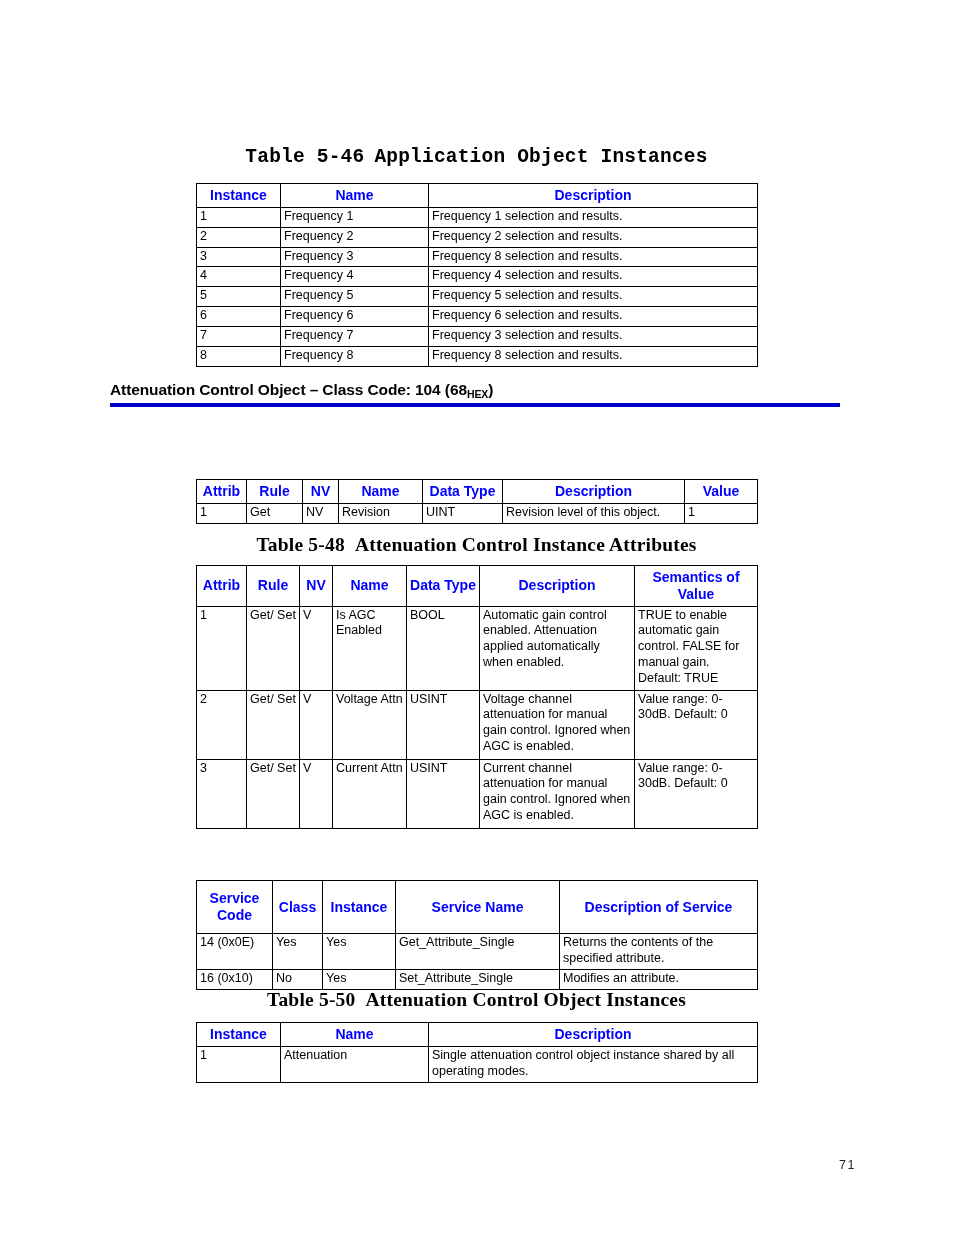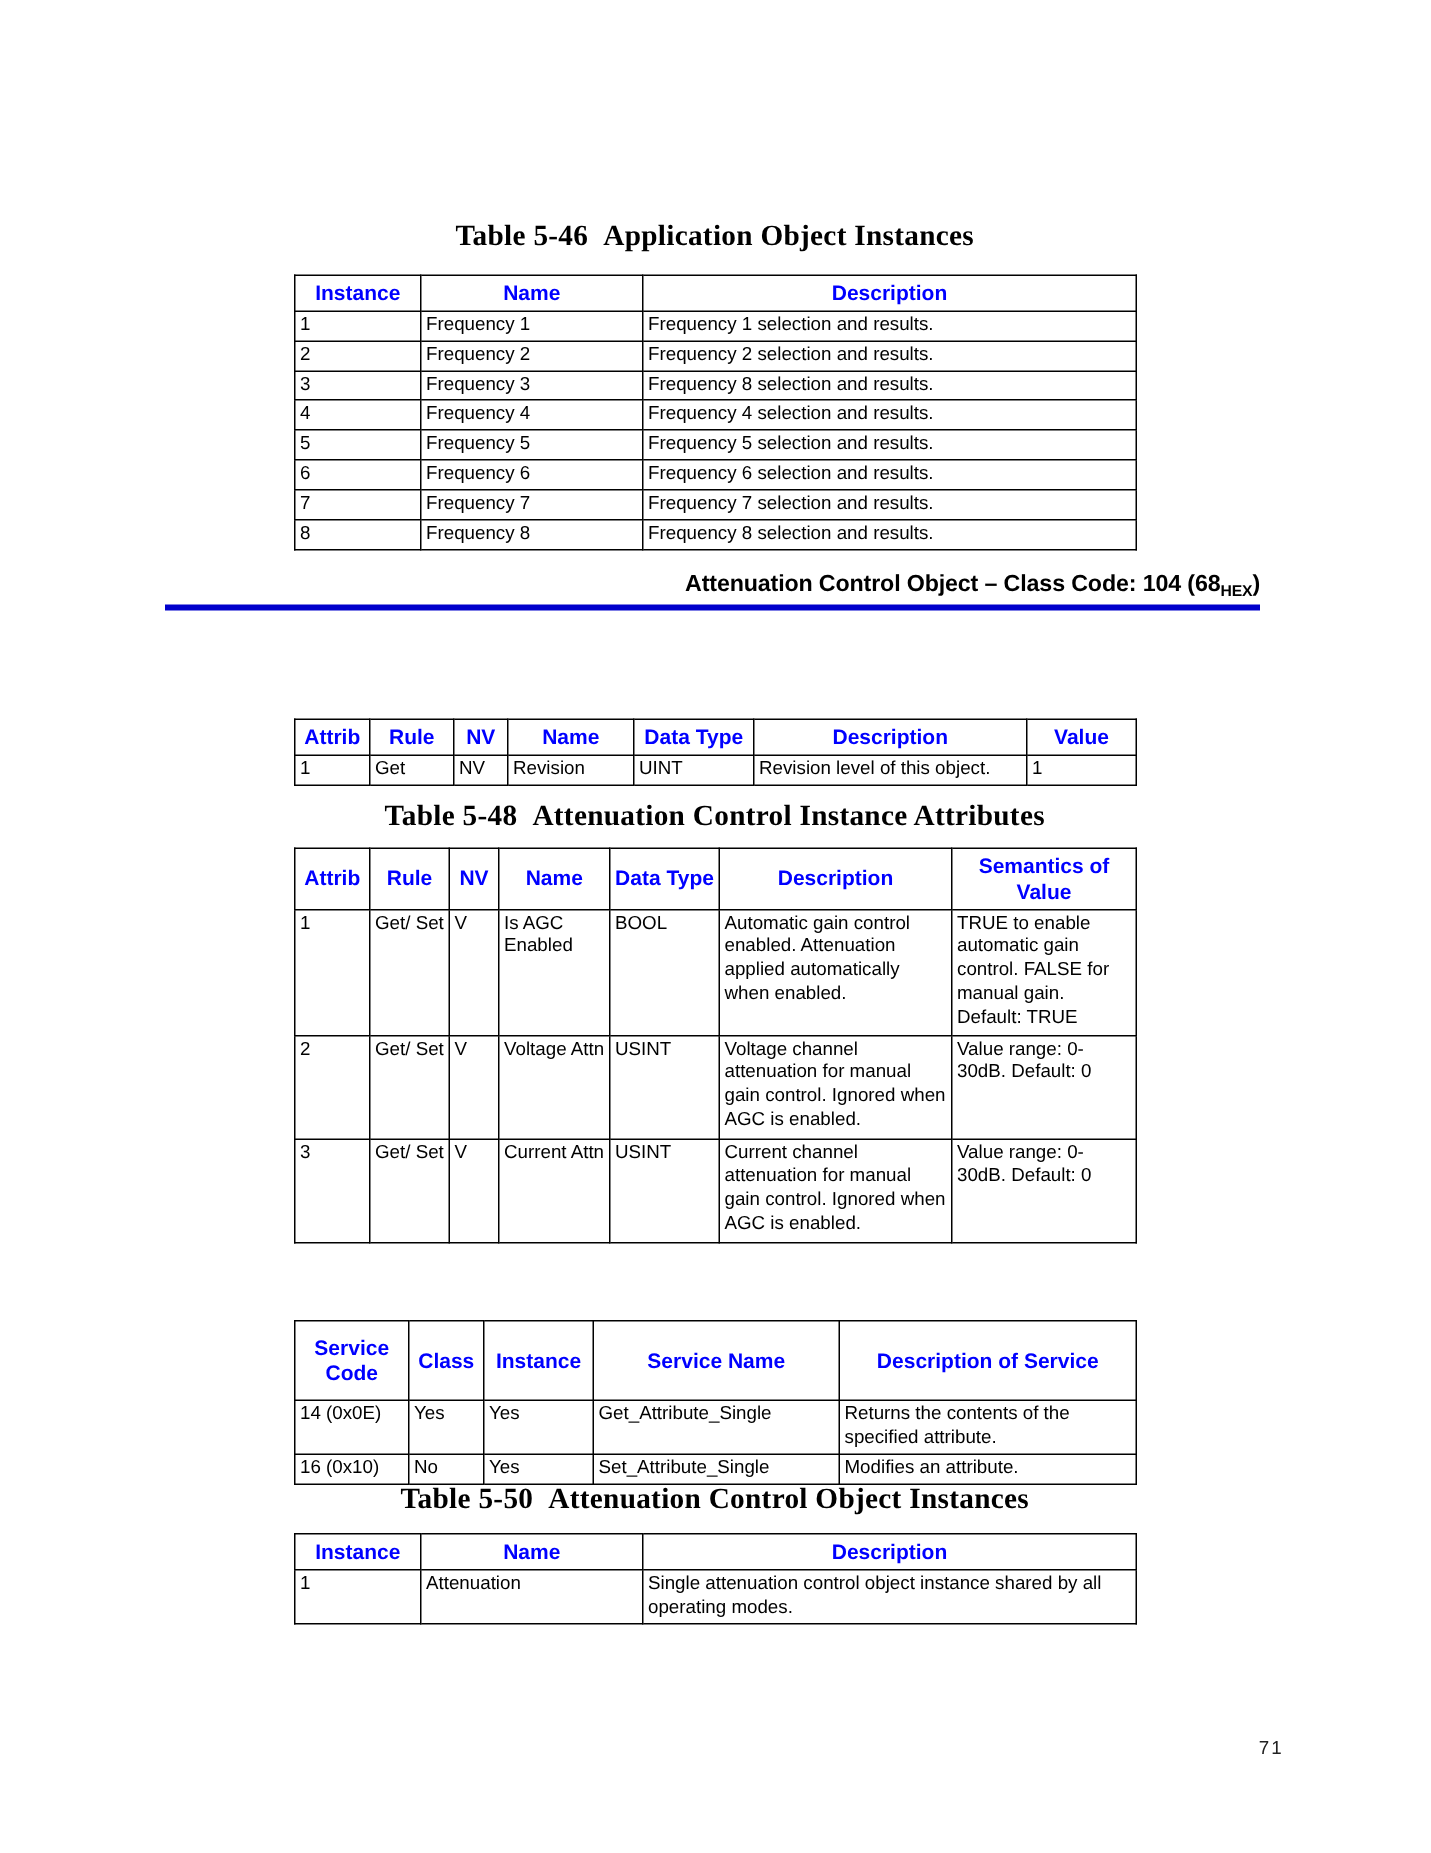--- a/index.html
+++ b/index.html
@@ -41,21 +41,20 @@
     left: 110px;
     width: 730px;
   }
   .section-heading {
     font-family: "Liberation Sans", sans-serif;
     font-weight: bold;
     font-size: 15.5px;
     color: #000000;
     letter-spacing: -0.1px;
     white-space: nowrap;
-    text-align: right;
   }
   .section-heading sub {
     font-size: 10.5px;
     vertical-align: baseline;
     position: relative;
     top: 3px;
   }
   .section-rule {
     margin-top: 4px;
     height: 4px;
@@ -107,21 +106,21 @@
     font-size: 12.5px;
     color: #222222;
     letter-spacing: 1.5px;
   }
 </style>
 </head>
 <body>
 
 <div class="page">
 
-  <div class="table-caption" style="position:absolute; left:196px; top:146px; width:561px;">
+  <div class="table-caption" style="position:absolute; left:196px; top:146px; width:561px;font-family:Liberation Mono, monospace;">
     <span class="capnum">Table 5-46</span><span>Application Object Instances</span>
   </div>
 
   <table class="doc outer" style="left:196px; top:183px; width:561px;">
     <colgroup>
         <col style="width:84px">
         <col style="width:148px">
         <col style="width:329px">
       </colgroup>
     <thead>
@@ -158,21 +157,21 @@
         <td>Frequency 5 selection and results.</td>
       </tr>
       <tr>
         <td>6</td>
         <td>Frequency 6</td>
         <td>Frequency 6 selection and results.</td>
       </tr>
       <tr>
         <td>7</td>
         <td>Frequency 7</td>
-        <td>Frequency 7 selection and results.</td>
+        <td>Frequency 3 selection and results.</td>
       </tr>
       <tr>
         <td>8</td>
         <td>Frequency 8</td>
         <td>Frequency 8 selection and results.</td>
       </tr>
     </tbody>
   </table>
 
   <div class="section-heading-wrap" style="top:381px;">

